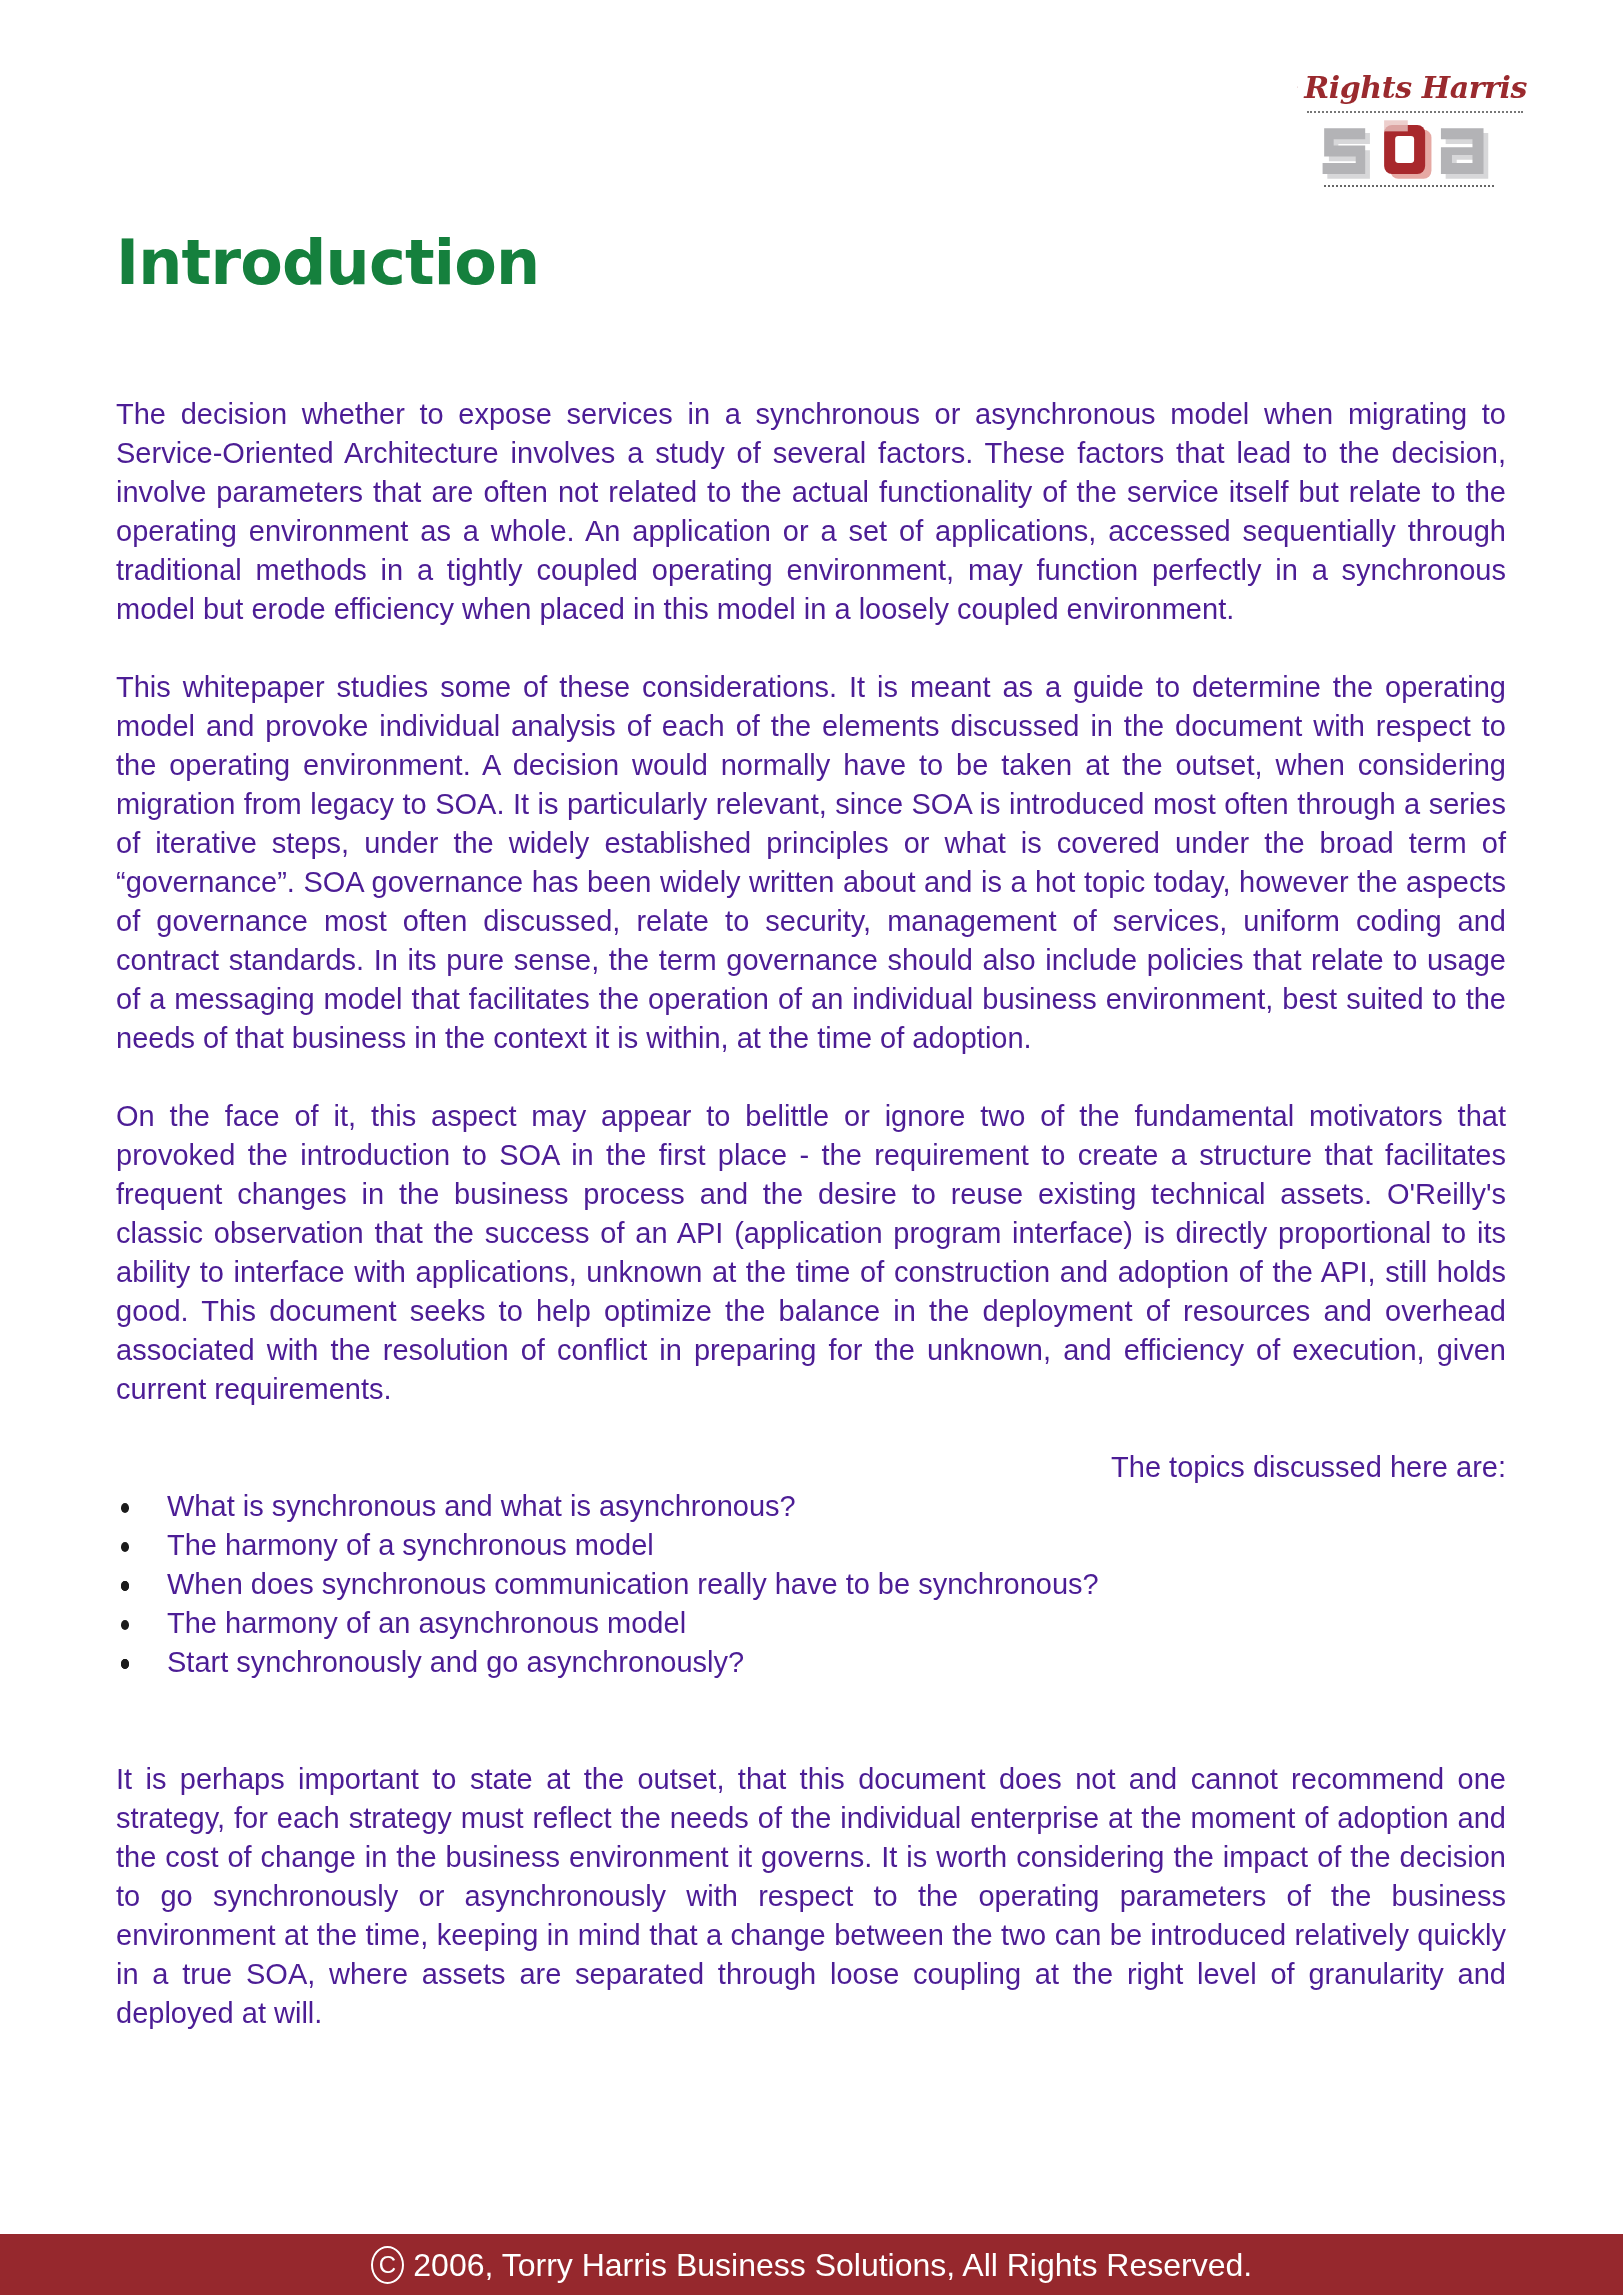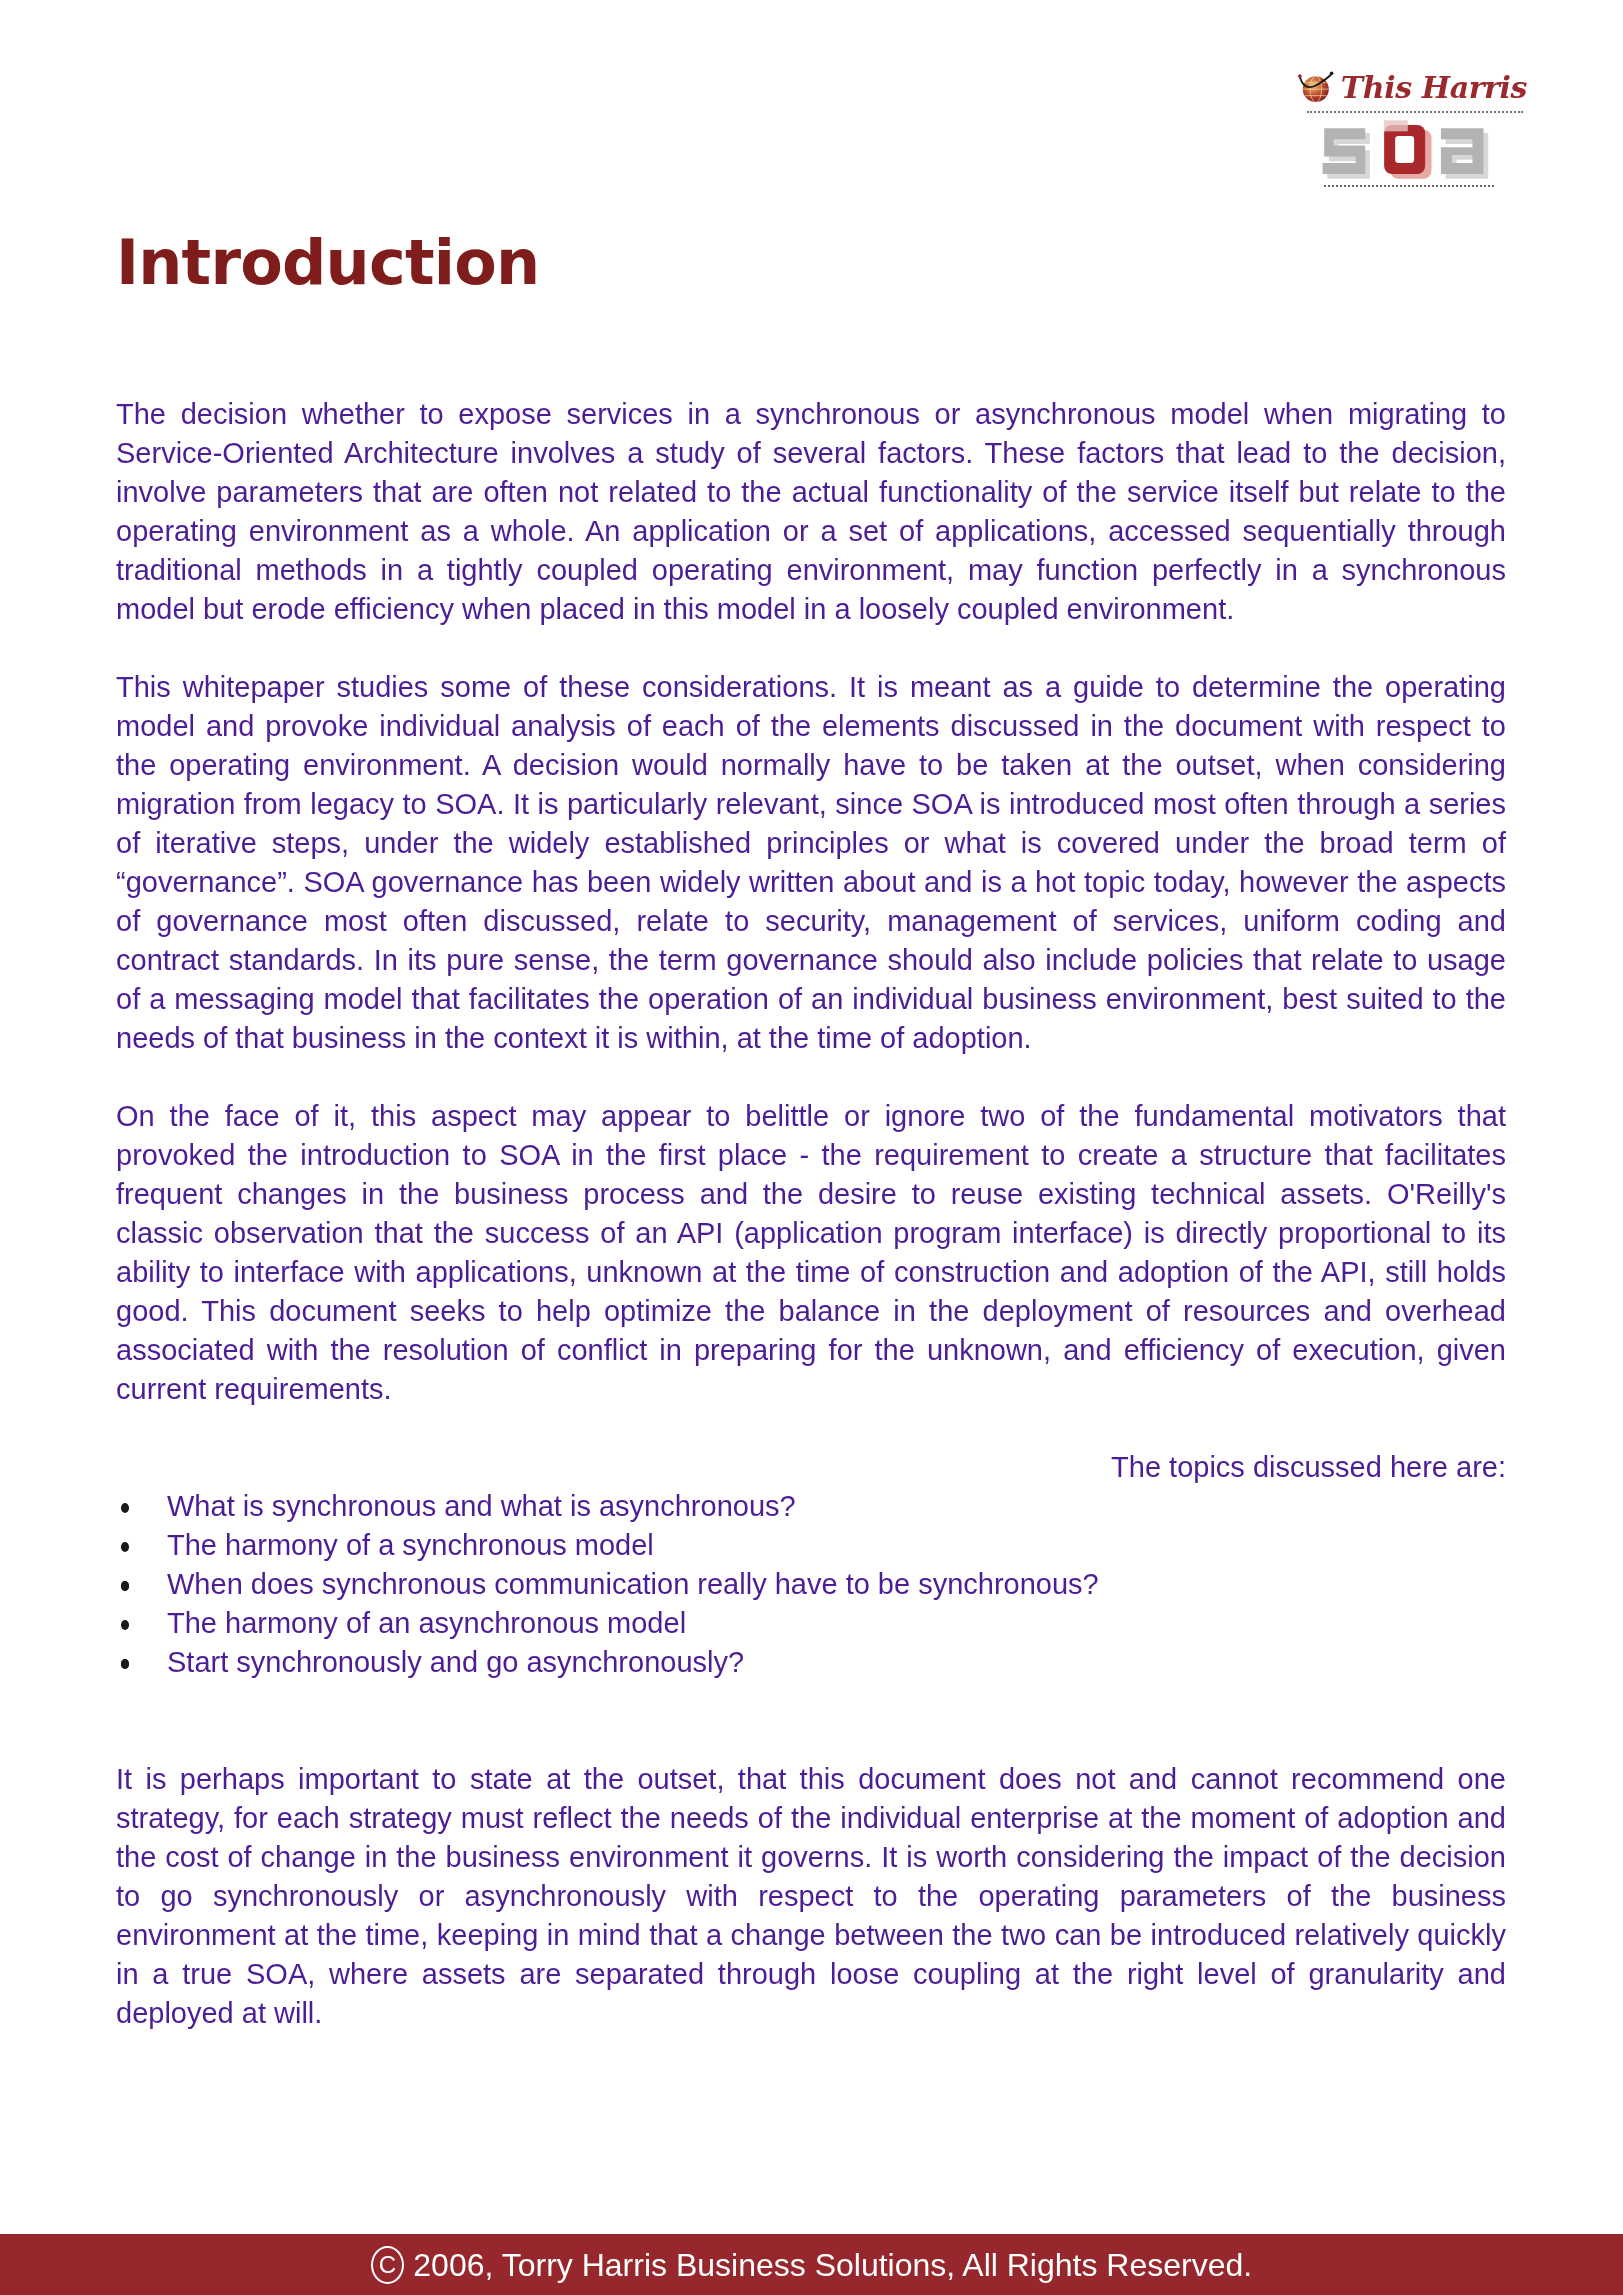--- a/index.html
+++ b/index.html
@@ -15,21 +15,21 @@
       font-size: 30px; color: #9a2a2e; letter-spacing: -0.4px; white-space: nowrap;
     }
     .dots { border-top: 2.4px dotted #777; margin: 4.8px 0 0 9.5px; width: 216px; height: 0; }
     .soa-mark { display: block; margin: 1.6px 0 0 19px; width: 182px; height: 71px; }
     .dots2 { border-top: 2.4px dotted #666; margin: 0 0 0 27px; width: 170px; height: 0; }
 
     
     .title {
       position: absolute; left: 116px; top: 227px; margin: 0;
       font-family: "DejaVu Sans", sans-serif; font-weight: bold;
-      font-size: 62px; line-height: 71px; color: #7f1d1d; letter-spacing: -0.8px;
+      font-size: 62px; line-height: 71px; color: #15803d; letter-spacing: -0.8px;
     }
 
     
     .body-text {
       position: absolute; left: 116px; top: 395px; width: 1390px;
       font-family: "Liberation Sans", sans-serif; font-size: 29px; line-height: 39px;
       color: #4c1d95; text-align: justify;
     }
     .body-text p { margin: 0; }
     .para-1 { margin-bottom: 39px !important; }
@@ -72,21 +72,21 @@
         </defs>
         <circle cx="26" cy="27" r="18" fill="url(#g1)"></circle>
         <ellipse cx="26" cy="27" rx="8" ry="18" fill="none" stroke="#f7d9a8" stroke-width="1"></ellipse>
         <line x1="8" y1="27" x2="44" y2="27" stroke="#f7d9a8" stroke-width="1"></line>
         <line x1="11" y1="18" x2="41" y2="18" stroke="#f7d9a8" stroke-width="1"></line>
         <line x1="11" y1="36" x2="41" y2="36" stroke="#f7d9a8" stroke-width="1"></line>
         <path d="M4 10 Q10 30 26 22 Q40 14 48 6" fill="none" stroke="#1a1a1a" stroke-width="2.5"></path>
         <circle cx="4" cy="9" r="2.5" fill="#9a2a2e"></circle>
         <circle cx="48" cy="5" r="2.5" fill="#1a1a1a"></circle>
       </svg>
-      <span class="brand-name">This Harris</span>
+      <span class="brand-name">Rights Harris</span>
     </div>
     <div class="dots"></div>
     <svg class="soa-mark" viewBox="0 0 230 90">
 
       <g fill="#d7d7d9">
         <path d="M10 18 h52 v14 h-40 v8 h40 v36 h-54 v-14 h42 v-8 h-40 z" transform="translate(6,6)"></path>
       </g>
       <g fill="#b3b3b6">
         <path d="M10 18 h52 v14 h-40 v8 h40 v36 h-54 v-14 h42 v-8 h-40 z"></path>
       </g>

